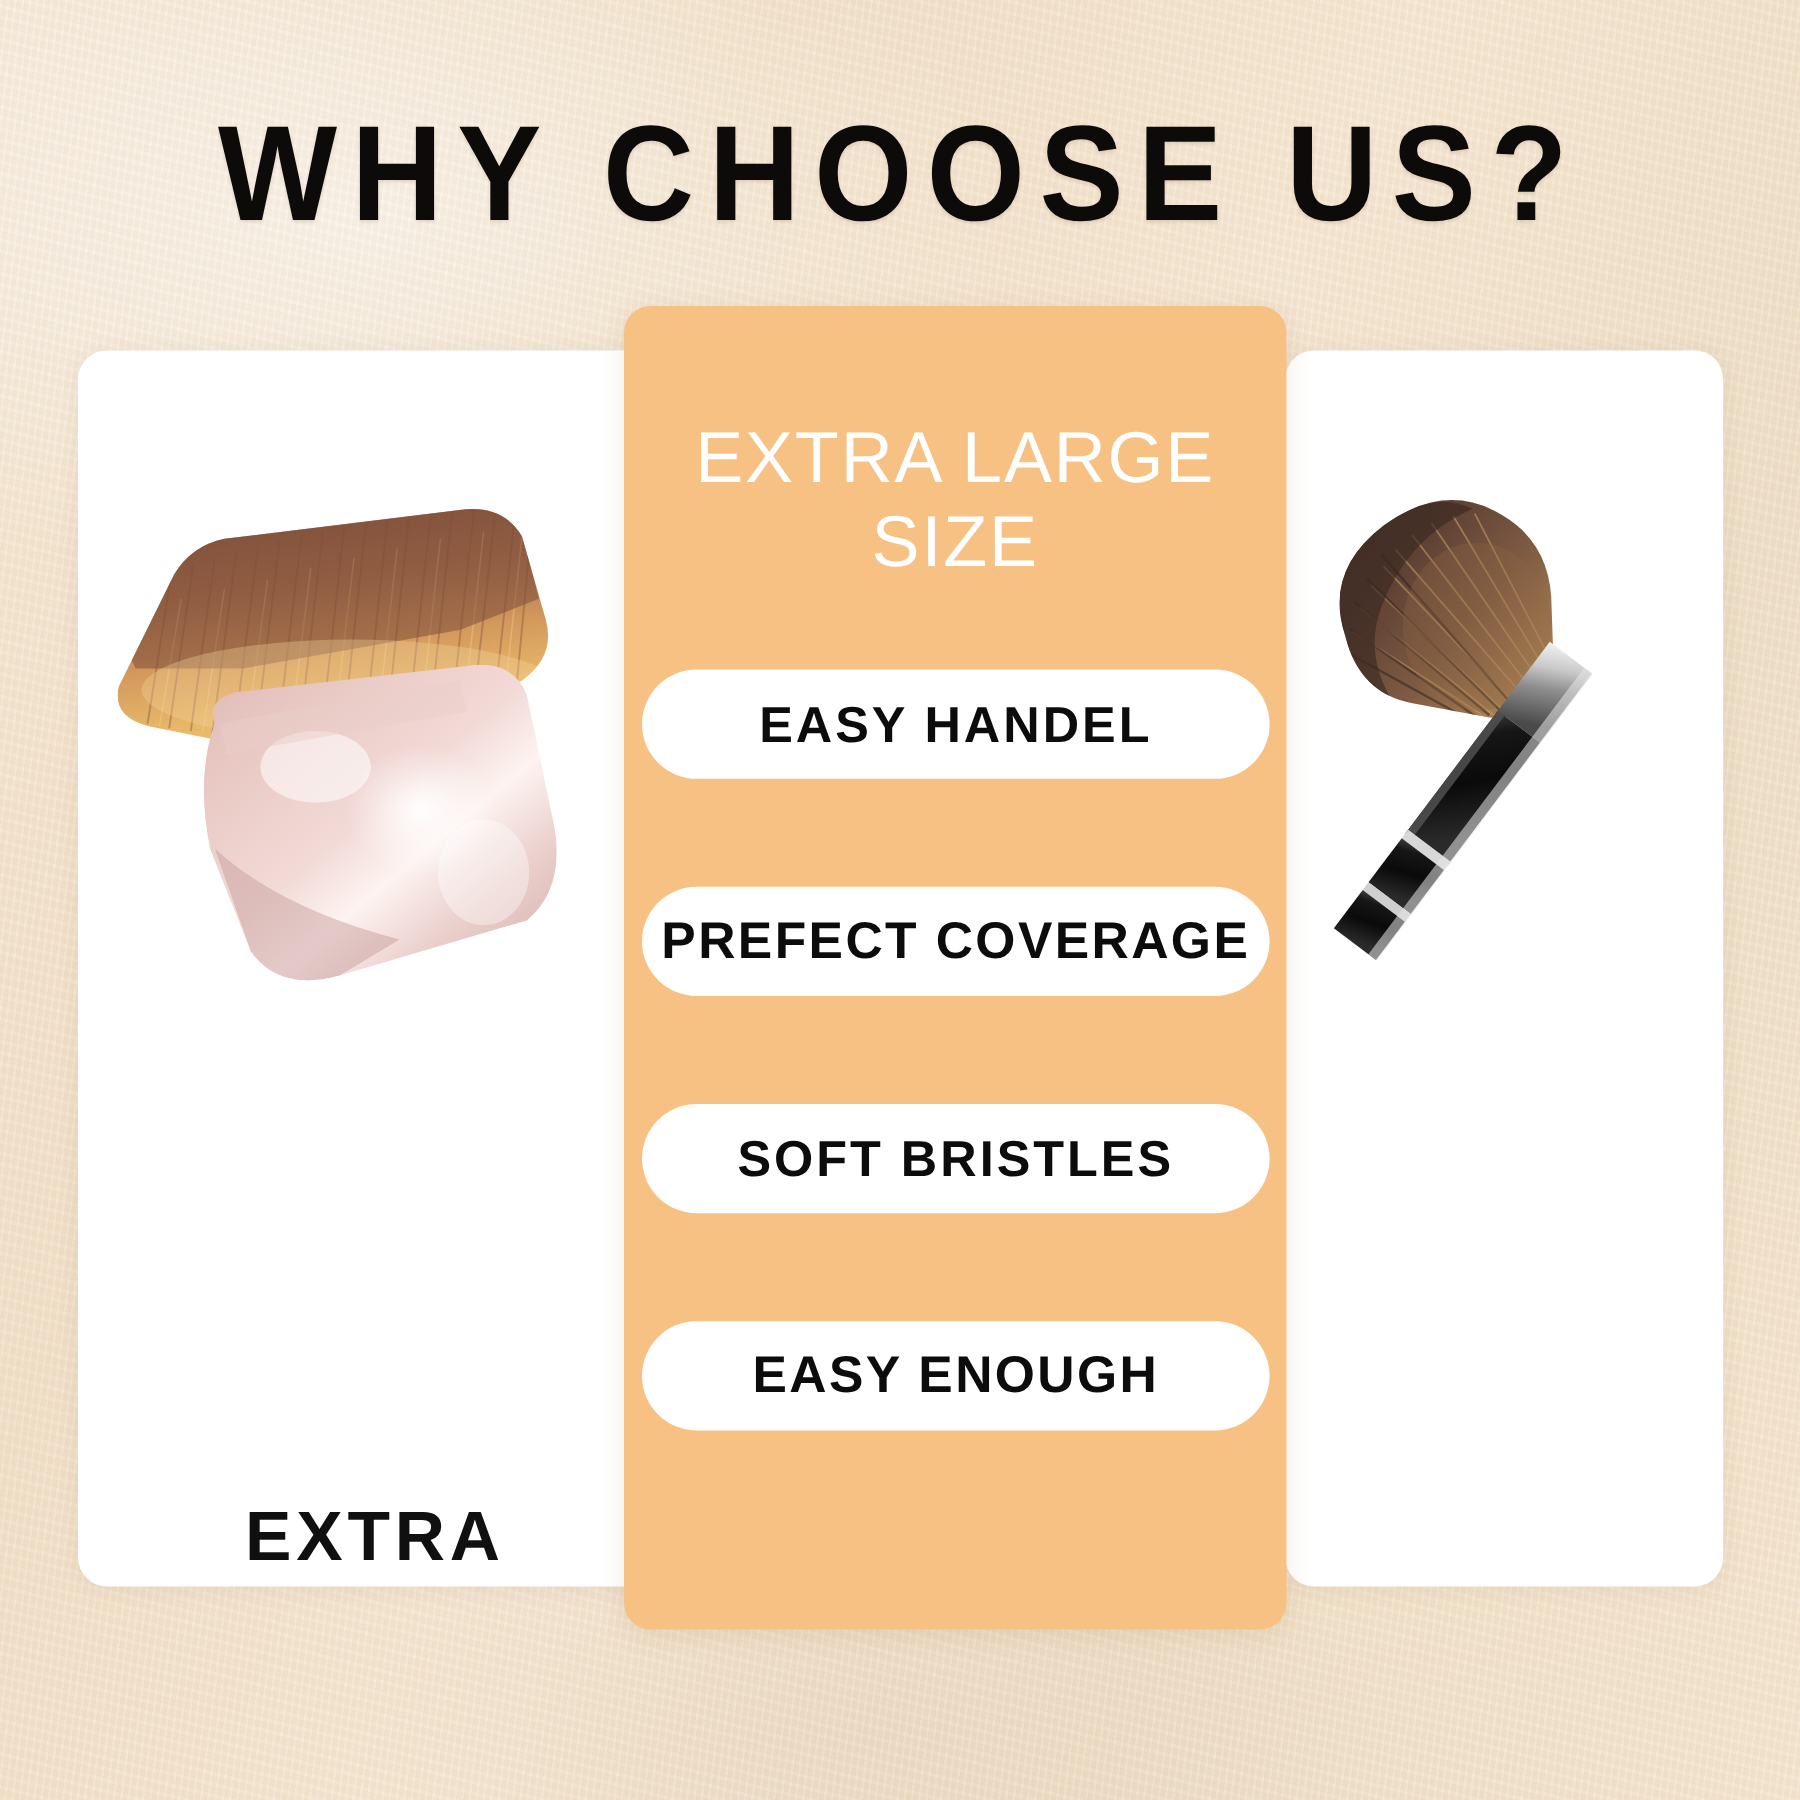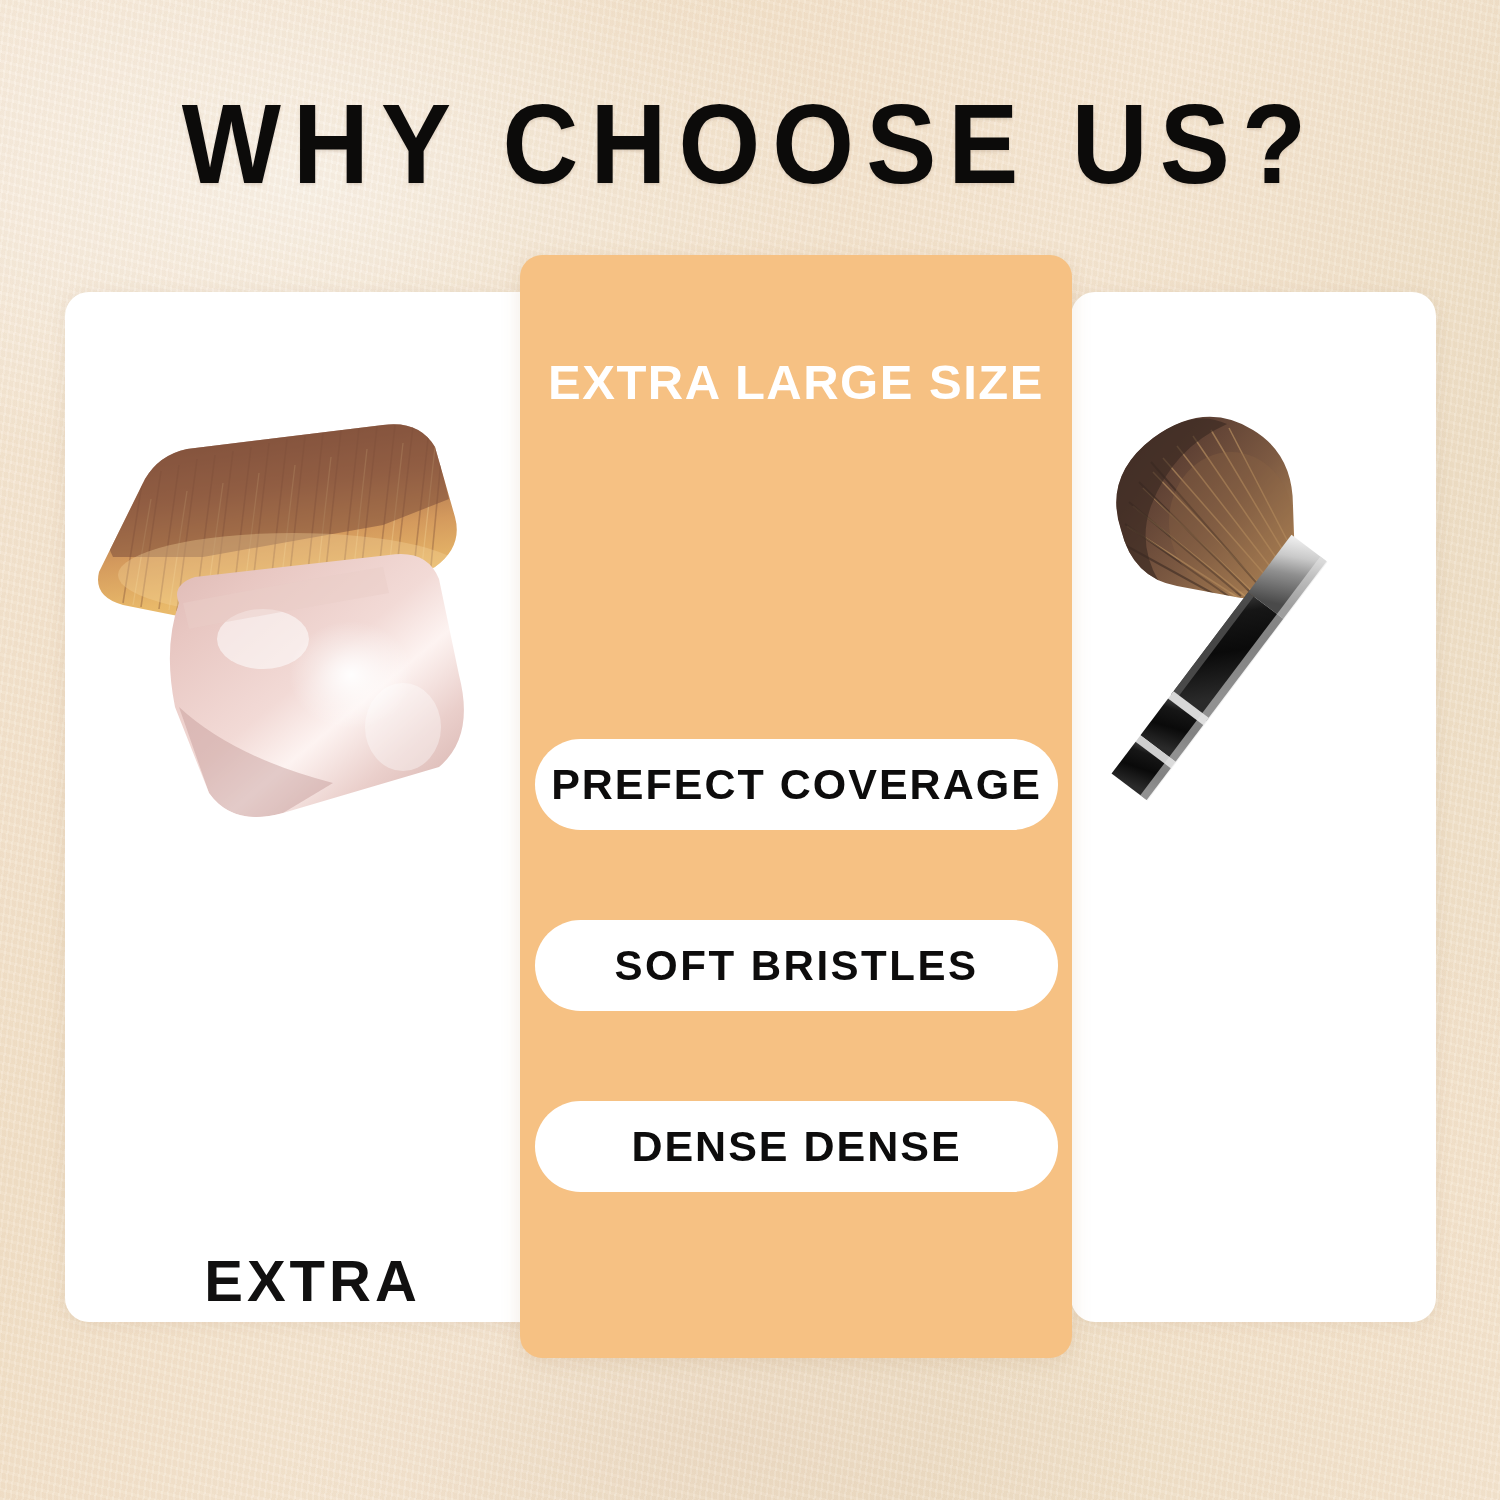--- a/index.html
+++ b/index.html
@@ -114,22 +114,22 @@
     box-shadow: 0 4px 20px rgba(175,130,80,0.16);
   }
 
   .panel-heading {
     position: absolute;
     left: 26px;
     right: 26px;
     top: 92px;
     text-align: center;
     color: #ffffff;
-    font-weight: 700;
-    font-size: 49px;
+    font-weight: 400;
+    font-size: 60px;
     line-height: 70px;
     letter-spacing: 1.5px;
   }
 
   .pill {
     position: absolute;
     left: 15px;
     width: 523px;
     height: 91px;
     background: #ffffff;
@@ -315,24 +315,27 @@
         <rect x="222" y="134" width="9" height="299" fill="#e6e6e6" opacity="0.55"></rect>
       </g>
     </svg>
 
   </div>
 
   <div class="panel">
 
     <div class="panel-heading">EXTRA LARGE SIZE</div>
 
+    <div class="pill pill-1">
+      <span class="pill-label">EASY HANDEL</span>
+    </div>
     <div class="pill pill-2">
       <span class="pill-label">PREFECT COVERAGE</span>
     </div>
     <div class="pill pill-3">
       <span class="pill-label">SOFT BRISTLES</span>
     </div>
     <div class="pill pill-4">
-      <span class="pill-label">DENSE DENSE</span>
+      <span class="pill-label">EASY ENOUGH</span>
     </div>
   </div>
 
 </div>
 
 </body></html>

